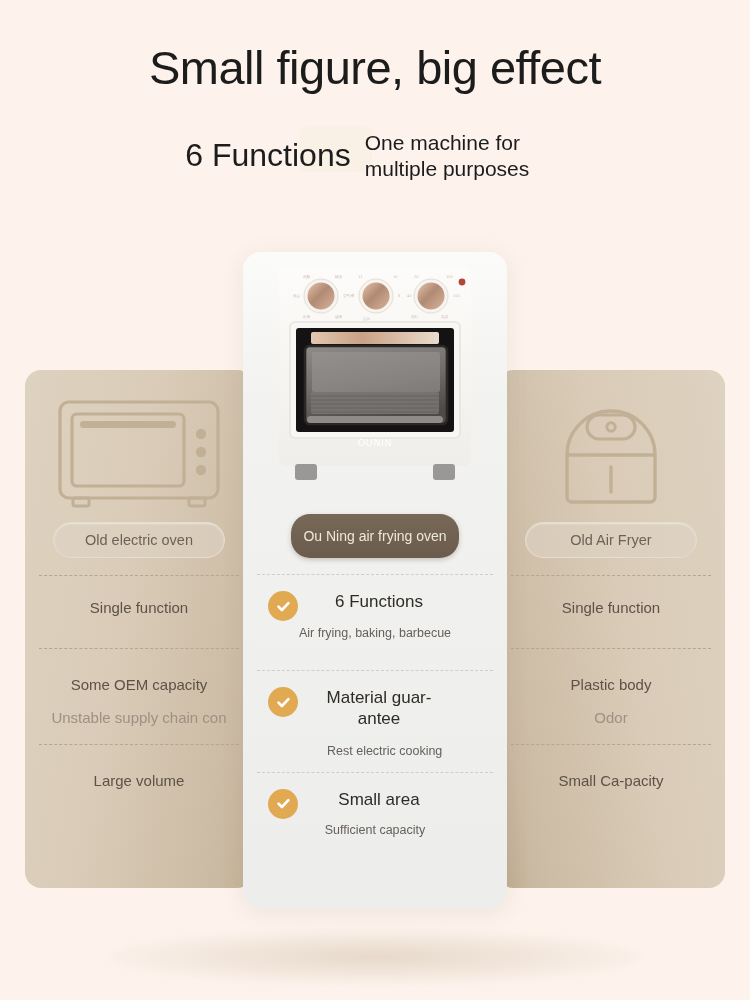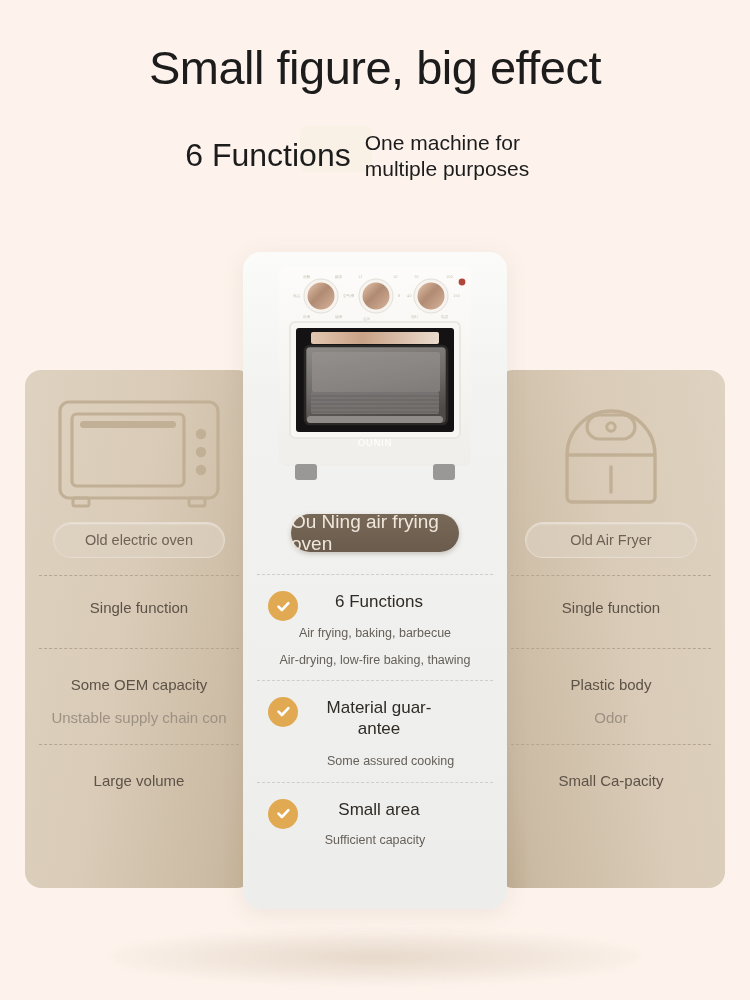--- a/index.html
+++ b/index.html
@@ -156,29 +156,30 @@
     left: 16px;
     width: 232px;
     height: 232px;
   }
 
   .center-pill {
     position: absolute;
     top: 262px;
     left: 48px;
     width: 168px;
-    height: 38px;
+    height: 44px;
     border-radius: 19px;
     background: linear-gradient(180deg,#776858 0%, #6a5b4c 100%);
     display: flex;
     align-items: center;
     justify-content: center;
     color: #efe7dc;
-    font-size: 19px;
+    font-size: 14px;
     box-shadow: 0 2px 5px rgba(90,75,60,.28);
+    text-align: center;
   }
 
   .center-rows {
     position: absolute;
     top: 322px;
     left: 14px;
     right: 14px;
   }
   .c-row {
     border-top: 1.5px dashed #cfcfc9;
@@ -384,31 +385,30 @@
     <div class="center-rows">
 
       <div class="c-row">
         <div class="check">
           <svg width="17" height="17" viewBox="0 0 17 17">
             <path d="M3.5 8.6 L6.9 12 L13.4 5.2" fill="none" stroke="#ffffff" stroke-width="2.6" stroke-linecap="round" stroke-linejoin="round"></path>
           </svg>
         </div>
         <div class="c-title">6 Functions</div>
         <div class="c-sub">Air frying, baking, barbecue</div>
-        <div class="c-sub s2">Air-drying, low-fire baking, thawing</div>
       </div>
 
       <div class="c-row">
         <div class="check">
           <svg width="17" height="17" viewBox="0 0 17 17">
             <path d="M3.5 8.6 L6.9 12 L13.4 5.2" fill="none" stroke="#ffffff" stroke-width="2.6" stroke-linecap="round" stroke-linejoin="round"></path>
           </svg>
         </div>
         <div class="c-title">Material guar-antee</div>
-        <div class="c-sub indent">Some assured cooking</div>
+        <div class="c-sub indent">Rest electric cooking</div>
       </div>
 
       <div class="c-row">
         <div class="check">
           <svg width="17" height="17" viewBox="0 0 17 17">
             <path d="M3.5 8.6 L6.9 12 L13.4 5.2" fill="none" stroke="#ffffff" stroke-width="2.6" stroke-linecap="round" stroke-linejoin="round"></path>
           </svg>
         </div>
         <div class="c-title">Small area</div>
         <div class="c-sub">Sufficient capacity</div>

